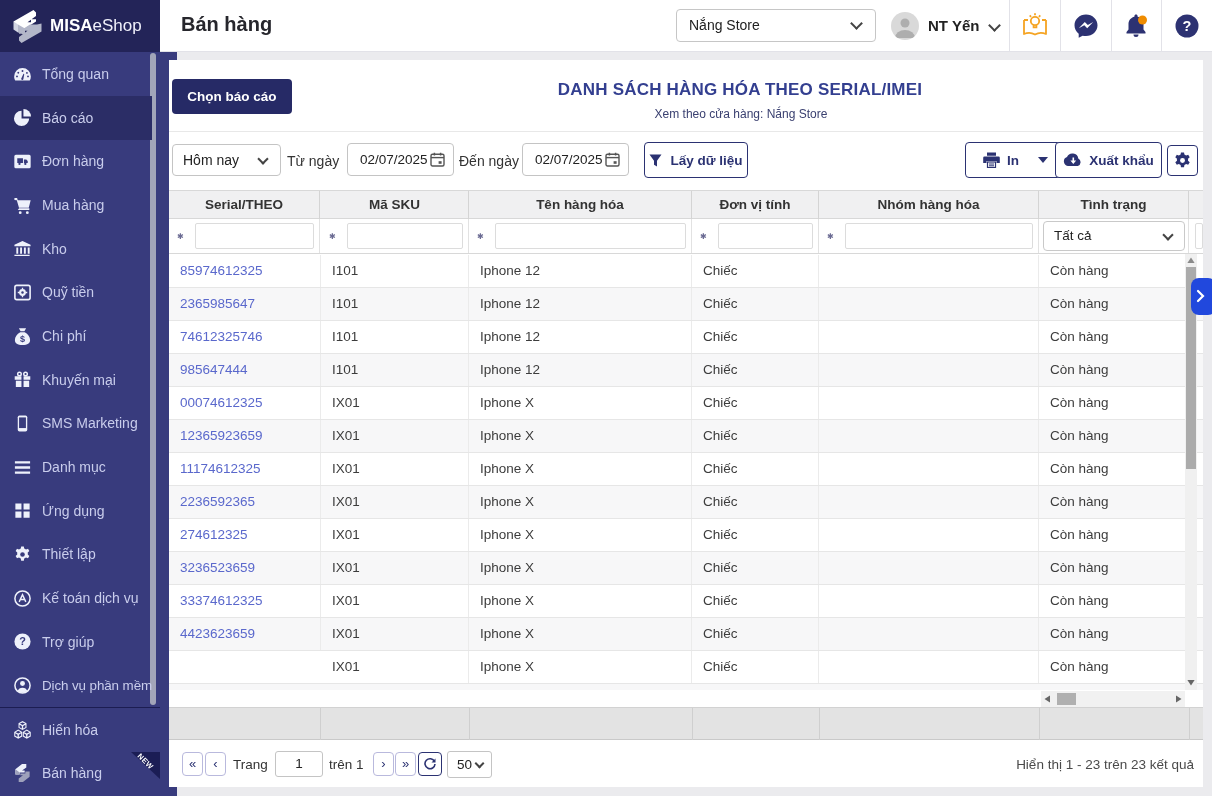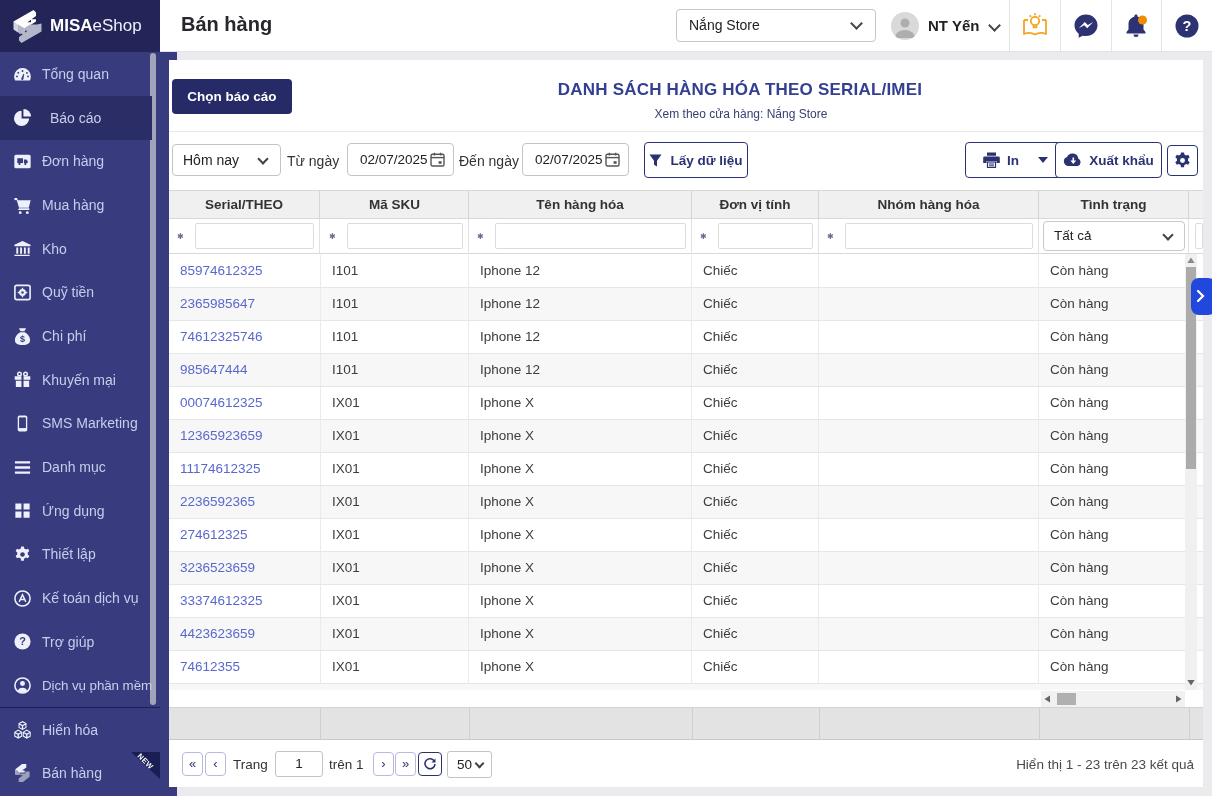--- a/index.html
+++ b/index.html
@@ -6,21 +6,21 @@
 html,body { width:1212px; height:796px; overflow:hidden; font-family:"Liberation Sans", sans-serif; background:#ebebee; }
 
 #sidebar { position:absolute; left:0; top:0; width:177px; height:796px; background:#383b7d; overflow:hidden; }
 #logo { position:absolute; left:0; top:0; width:160px; height:52px; background:#232458; display:flex; align-items:center; }
 #logo .mark { margin-left:13px; }
 #logo .word { color:#fff; font-size:17px; font-weight:bold; margin-left:8px; letter-spacing:0; }
 #logo .word i { font-style:normal; font-weight:normal; color:#f0f0fa; }
 .mitem { position:absolute; left:0; width:152px; height:44px; display:flex; align-items:center; color:#c9cdec; font-size:14px; }
 .mitem svg { margin-left:13px; width:19px; height:19px; flex:none; }
 .mitem span { margin-left:10px; white-space:nowrap; }
-.mitem.active { background:#2b2d66;gap:8px; }
+.mitem.active { background:#2b2d66; }
 #sbthumb { position:absolute; left:150px; top:53px; width:6px; height:652px; background:#a2a5b9; border-radius:3px; }
 #sbottom { position:absolute; left:0; top:707px; width:160px; height:89px; background:#383b7d; border-top:1px solid #1c1d52; overflow:hidden; }
 #ribbon { position:absolute; top:752px; left:131px; width:0; height:0; border-top:27px solid #1b1d55; border-left:29px solid transparent; }
 #ribbontxt { position:absolute; top:757px; left:136px; color:#fff; font-size:7.5px; font-weight:bold; letter-spacing:0.5px; transform:rotate(45deg); }
 
 #topbar { position:absolute; left:160px; top:0; width:1052px; height:52px; background:#fff; border-bottom:1px solid #e2e2e8; }
 #pgtitle { position:absolute; left:21px; top:13px; font-size:20px; font-weight:bold; color:#26262c; }
 #storesel { position:absolute; left:516px; top:9px; width:200px; height:33px; border:1px solid #c6c6c6; border-radius:4px; background:#fff; font-size:14px; color:#222; line-height:31px; padding-left:12px; }
 .chev { display:inline-block; width:9px; height:9px; border-right:2px solid #444; border-bottom:2px solid #444; transform:rotate(45deg); }
 #storesel .chev { position:absolute; right:14px; top:9px; }
@@ -438,21 +438,20 @@
 <div class="drow alt" style="top:558px">
 <div class="dcell serial" style="left:0;width:152px">4423623659</div>
 <div class="dcell" style="left:152px;width:148px">IX01</div>
 <div class="dcell" style="left:300px;width:223px">Iphone X</div>
 <div class="dcell" style="left:523px;width:127px">Chiếc</div>
 <div class="dcell" style="left:650px;width:220px"></div>
 <div class="dcell" style="left:870px;width:150px">Còn hàng</div>
 <div class="dcell" style="left:1020px;width:14px;border-right:none"></div>
 </div>
 <div class="drow" style="top:591px">
-<div class="dcell serial" style="left:0;width:152px">74612355</div>
 <div class="dcell" style="left:152px;width:148px">IX01</div>
 <div class="dcell" style="left:300px;width:223px">Iphone X</div>
 <div class="dcell" style="left:523px;width:127px">Chiếc</div>
 <div class="dcell" style="left:650px;width:220px"></div>
 <div class="dcell" style="left:870px;width:150px">Còn hàng</div>
 <div class="dcell" style="left:1020px;width:14px;border-right:none"></div>
 </div>
 <div class="drow alt" style="top:624px;height:6px;border-bottom:none"></div>
 </div>
   <div id="vsb">

